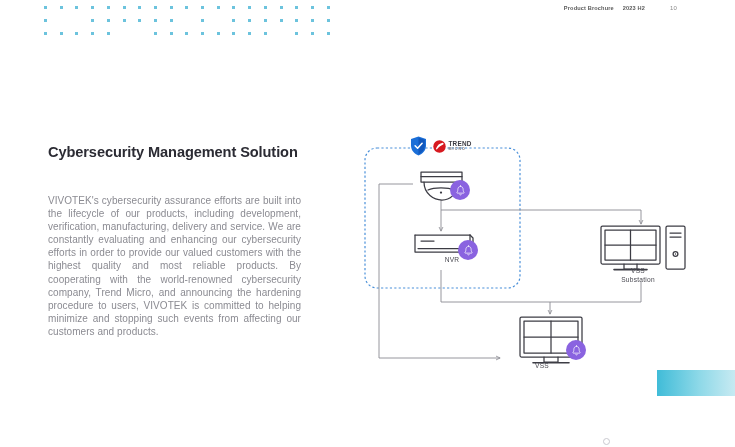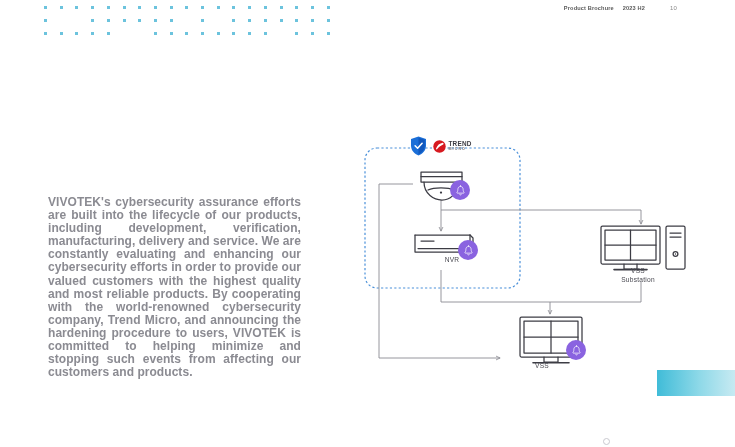--- a/index.html
+++ b/index.html
@@ -66,26 +66,25 @@
     font-size: 14.6px;
     font-weight: bold;
     color: #2b2b33;
     letter-spacing: -0.1px;
   }
   #body-copy {
     position: absolute;
     left: 48px;
     top: 184px;
     width: 253px;
-    font-size: 12px;
+    font-size: 10px;
     line-height: 13.1px;
     color: #8b8b92;
     text-align: justify;
     letter-spacing: 0.05px;
-    font-weight: bold;
   }
 
   
   #diagram {
     position: absolute;
     left: 358px;
     top: 130px;
     width: 340px;
     height: 255px;
   }
@@ -243,20 +242,21 @@
       <span class="dot" style="left: 266.9px; top: 26px; background: rgb(108, 195, 221);"></span>
       <span class="dot" style="left: 282.6px; top: 26px; background: rgb(108, 195, 221);"></span>
     </div>
 
   <div id="header-meta">
     <span class="meta-label">Product Brochure</span>
     <span class="meta-edition">2023 H2</span>
     <span class="meta-page">10</span>
   </div>
 
+  <h1 id="page-title">Cybersecurity Management Solution</h1>
   <p id="body-copy">VIVOTEK's cybersecurity assurance efforts are built into the lifecycle of our products, including development, verification, manufacturing, delivery and service. We are constantly evaluating and enhancing our cybersecurity efforts in order to provide our valued customers with the highest quality and most reliable products. By cooperating with the world-renowned cybersecurity company, Trend Micro, and announcing the hardening procedure to users, VIVOTEK is committed to helping minimize and stopping such events from affecting our customers and products.</p>
 
   <div id="diagram">
 
     <svg width="340" height="255" viewBox="0 0 340 255">
       <defs>
         <marker id="arrow" markerWidth="6" markerHeight="6" refX="5" refY="3" orient="auto">
           <path d="M0,0.6 L5.2,3 L0,5.4" fill="none" stroke="#8b8b92" stroke-width="0.9" stroke-linecap="round" stroke-linejoin="round"></path>
         </marker>
       </defs>

